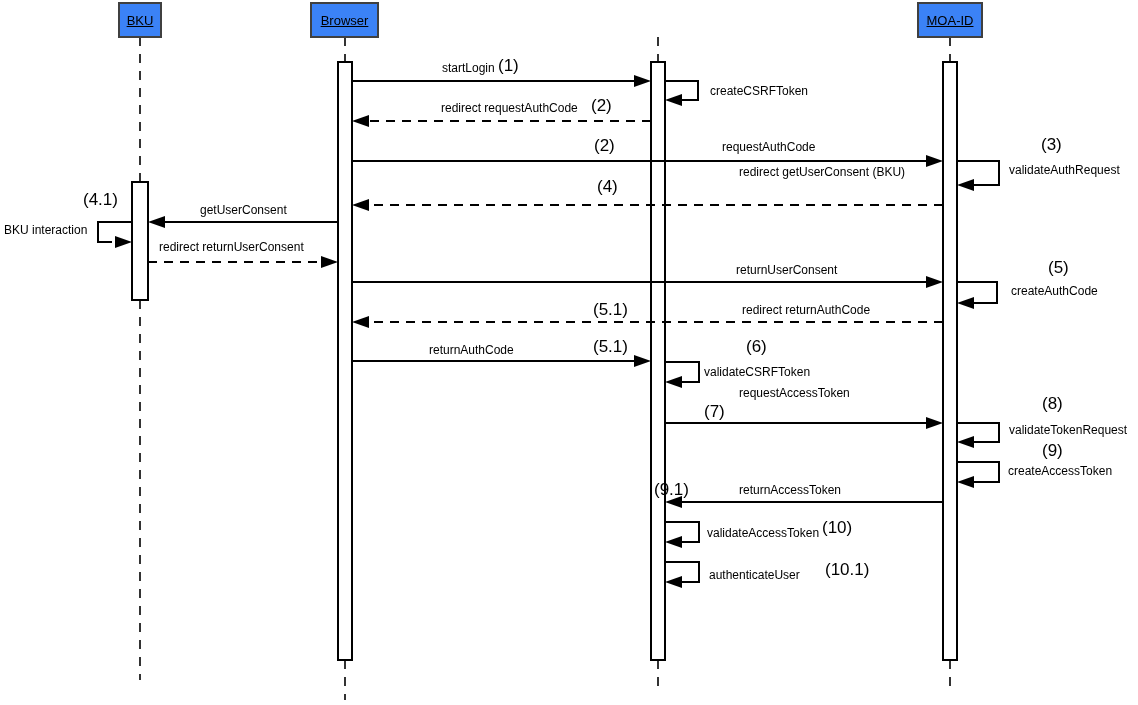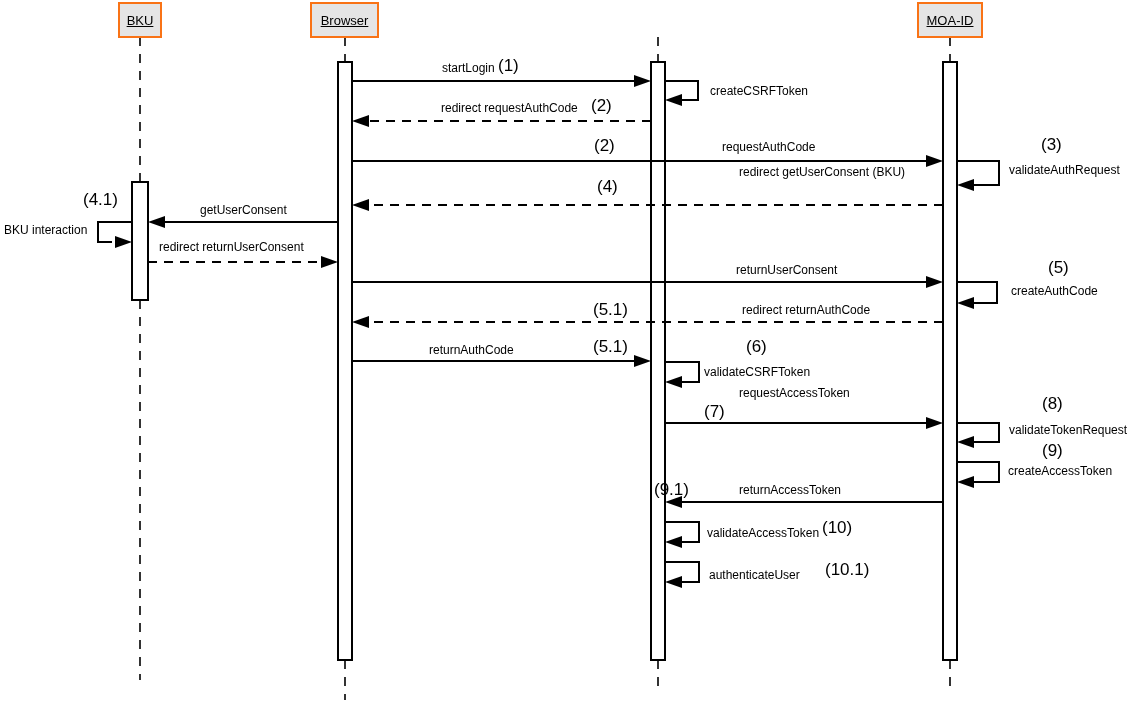--- a/index.html
+++ b/index.html
@@ -2,21 +2,21 @@
 <html><head>
 <meta charset="utf-8">
 <style>
   html,body { margin:0; padding:0; background:#ffffff; }
   .canvas {
     position:relative; width:1138px; height:705px; background:#ffffff;
     font-family:"Liberation Sans", sans-serif; color:#000; overflow:hidden;
   }
   .canvas svg { position:absolute; left:0; top:0; }
   .pbox {
-    position:absolute; border:2px solid #f97316; background:#e5e5e5;
+    position:absolute; border:2px solid #404040; background:#3b82f6;
     display:flex; align-items:center; justify-content:center;
     font-size:13px; box-sizing:border-box;
   }
   .pbox span { text-decoration:underline; white-space:nowrap; }
   .lbl { position:absolute; font-size:12px; line-height:14px; white-space:nowrap; }
   .num { position:absolute; font-size:17px; line-height:19px; white-space:nowrap; }
 </style>
 </head>
 <body>
 

